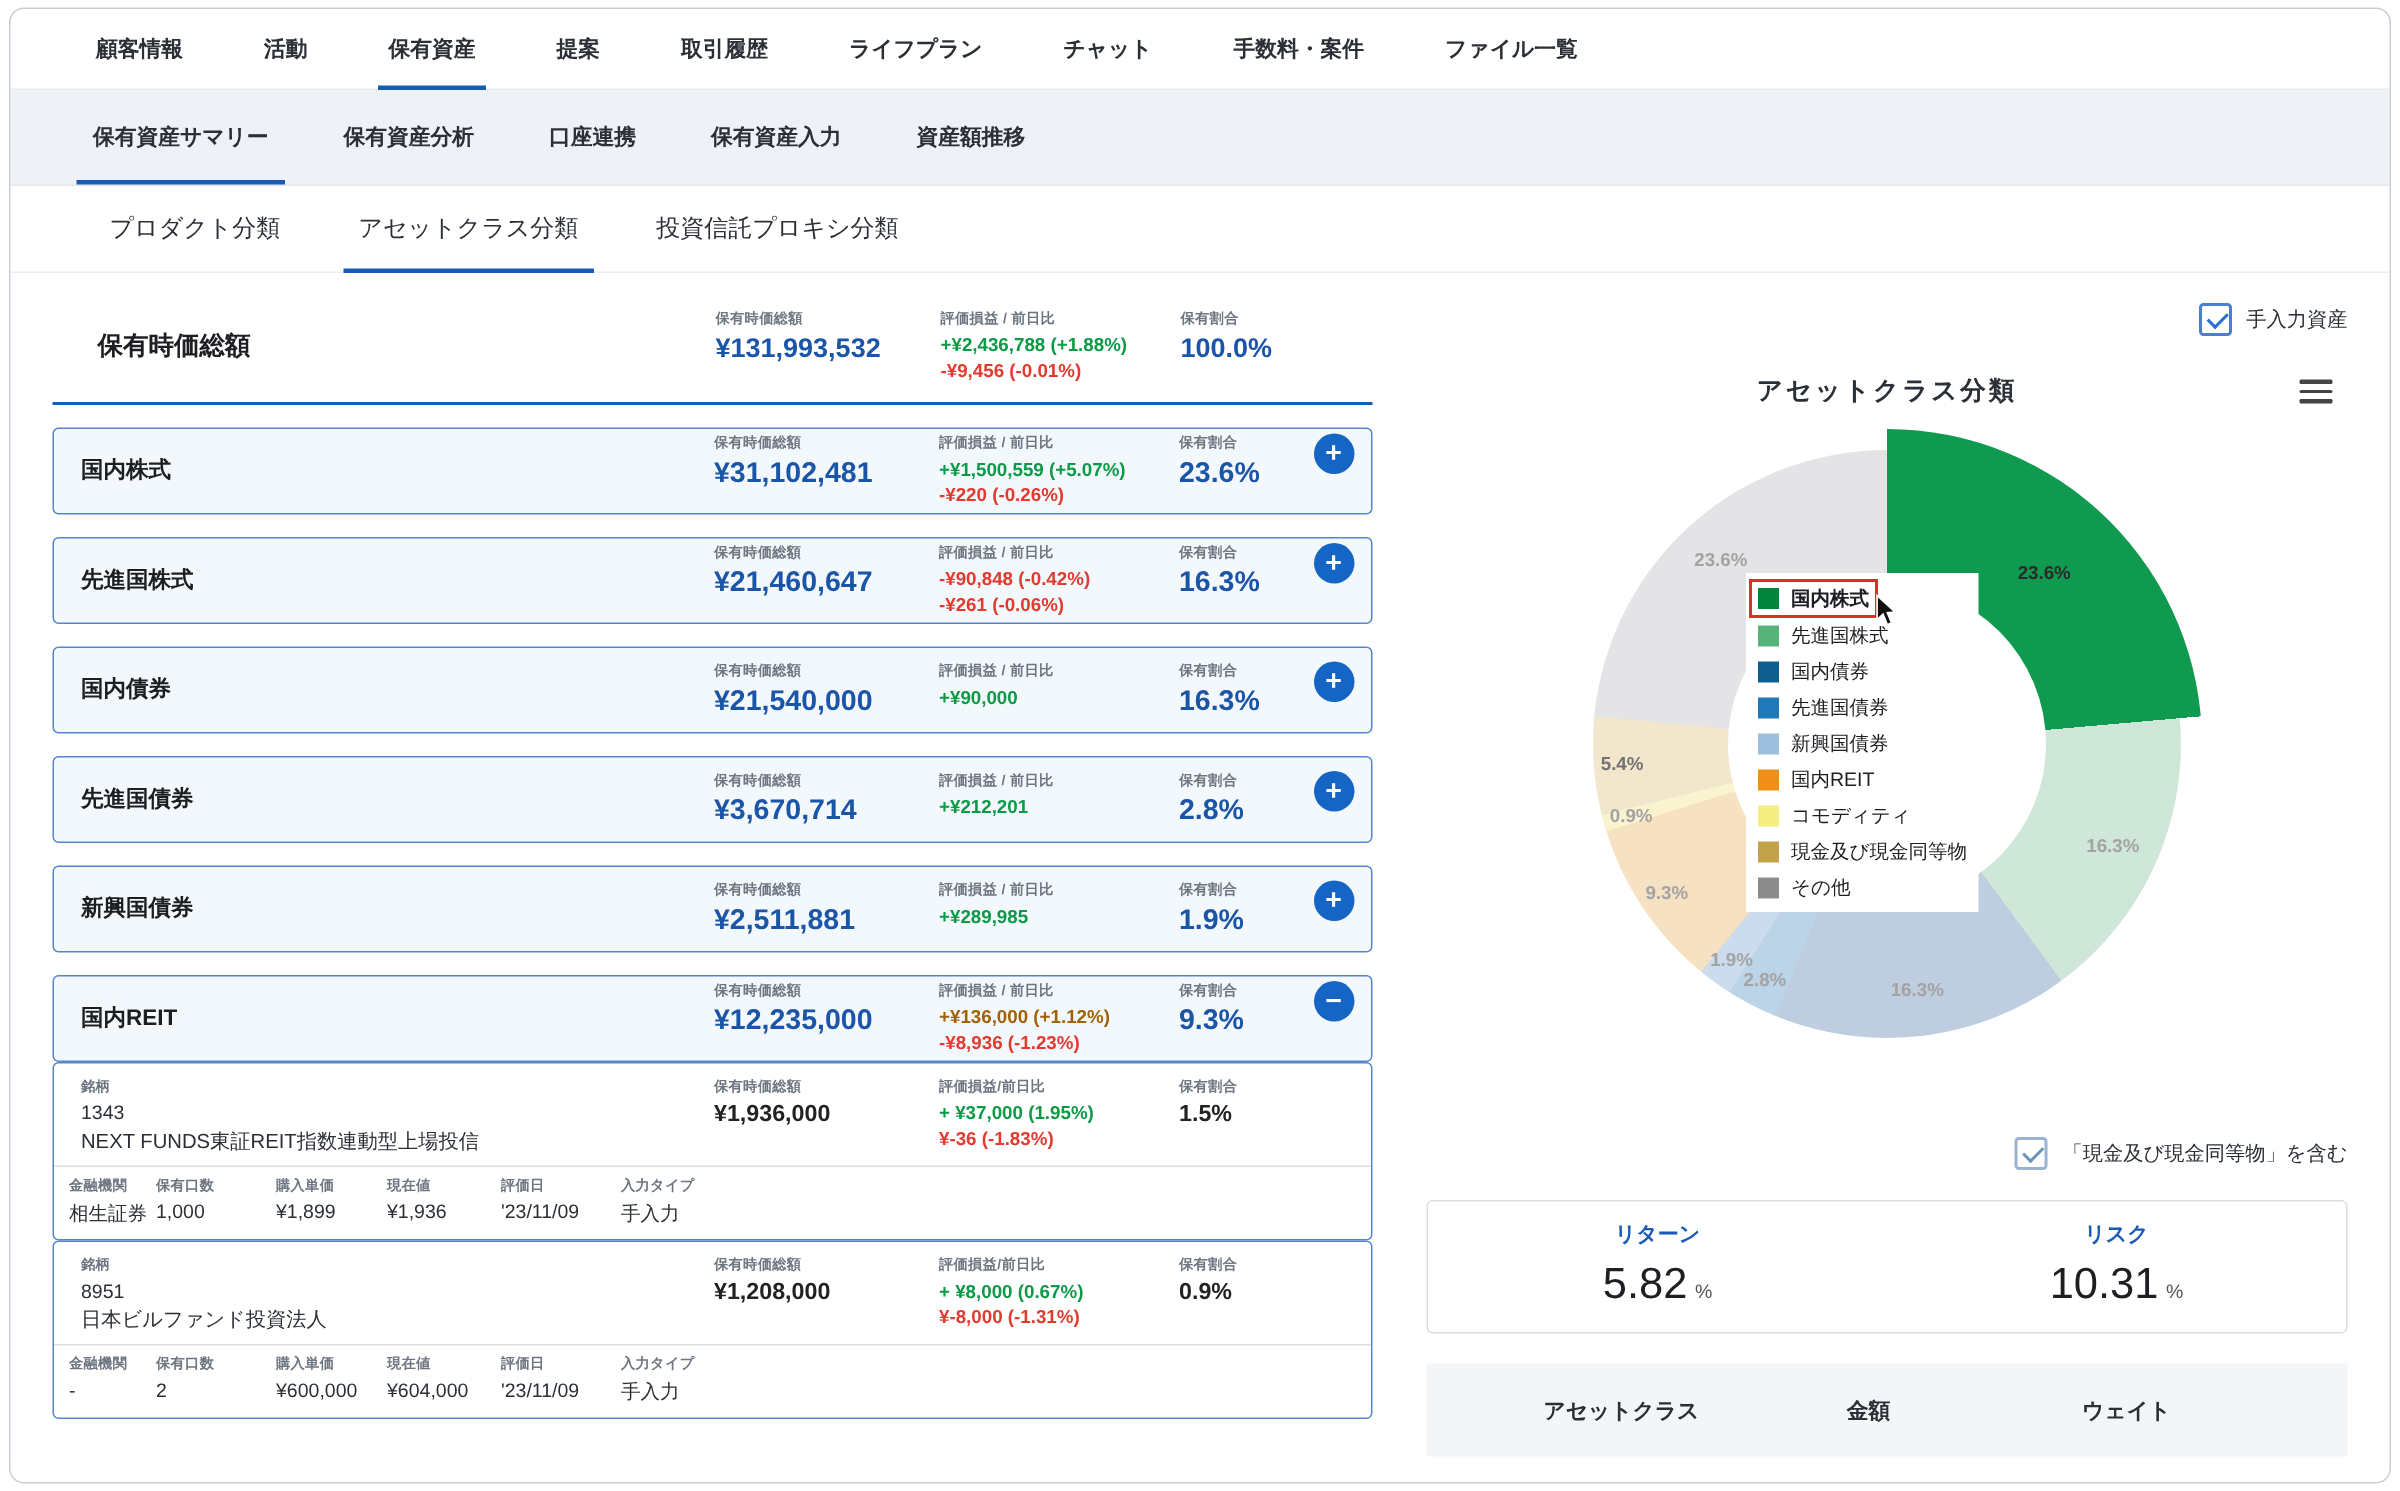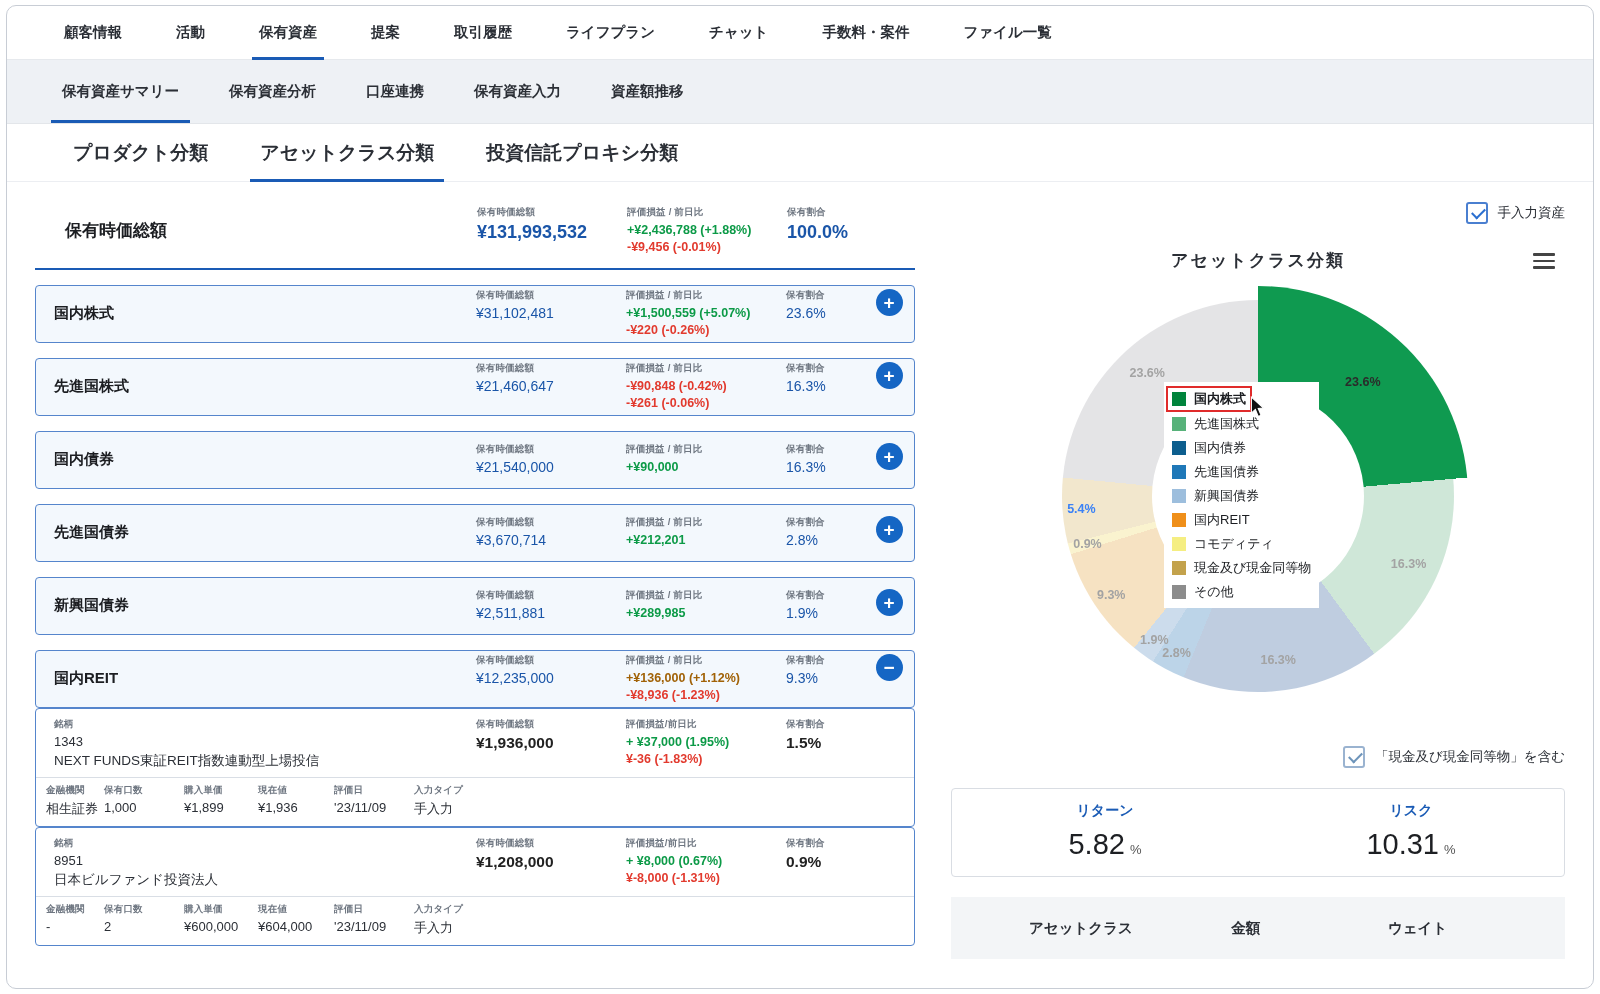--- a/index.html
+++ b/index.html
@@ -7,35 +7,35 @@
 body{font-family:"Liberation Sans","DejaVu Sans",sans-serif;color:#333}
 .page{width:1588px;height:984px;margin:5px auto;border:1px solid #c8cdd5;border-radius:10px;overflow:hidden;background:#fff}
 
 .nav{display:flex;align-items:center;height:54px;border-bottom:1px solid #e6e9ed;padding:0 30px}
 .nav .tab{padding:0 27px;font-size:14.5px;font-weight:700;color:#2b2f36;height:100%;display:flex;align-items:center;position:relative;cursor:pointer;white-space:nowrap}
 .nav .tab.active::after{content:"";position:absolute;left:20px;right:20px;bottom:-1px;height:3px;background:#1a5bb5}
 .subnav{display:flex;align-items:center;height:64px;background:#eef1f5;padding:0 30px;border-bottom:1px solid #e3e6ea}
 .subnav .tab{padding:0 25px;font-size:14.5px;font-weight:700;color:#2b2f36;height:100%;display:flex;align-items:center;position:relative;cursor:pointer;white-space:nowrap}
 .subnav .tab.active::after{content:"";position:absolute;left:14px;right:14px;bottom:0;height:3px;background:#1a5bb5}
 .classnav{display:flex;align-items:center;height:58px;background:#fff;padding:0 40px;border-bottom:1px solid #eceef2}
-.classnav .tab{padding:0 26px;font-size:19px;font-weight:700;color:#2b2f36;height:100%;display:flex;align-items:center;position:relative;cursor:pointer;white-space:nowrap}
+.classnav .tab{padding:0 26px;font-size:16px;font-weight:400;color:#2b2f36;height:100%;display:flex;align-items:center;position:relative;cursor:pointer;white-space:nowrap}
 .classnav .tab.active::after{content:"";position:absolute;left:16px;right:16px;bottom:-1px;height:3px;background:#1a5bb5}
 
 .content{display:flex;padding:18px 28px 0 28px;gap:36px}
 .left{width:880px;flex:none}
 .right{flex:1;min-width:0;position:relative}
 
 .cols{display:flex;align-items:flex-start}
 .col-v{width:150px}
 .col-p{width:160px}
 .col-r{width:78px}
 .col-sp{width:50px}
 .mini{font-size:9.5px;font-weight:700;color:#6e7681;letter-spacing:.2px;margin-bottom:3px;white-space:nowrap}
 .big-blue{font-size:18px;font-weight:700;color:#1a55a8;white-space:nowrap}
-.val-blue{font-size:14px;font-weight:400;color:#1a55a8;white-space:nowrap}
+.val-blue{font-size:19px;font-weight:700;color:#1a55a8;white-space:nowrap}
 .val-dark{font-size:15.5px;font-weight:700;color:#222;white-space:nowrap}
 .pl-line{font-size:12.5px;font-weight:700;line-height:1.35;white-space:nowrap}
 
 .summary{display:flex;align-items:center;border-bottom:2px solid #1a5bb5;padding:6px 0 12px 30px}
 .sum-title{flex:1;font-size:17px;font-weight:700;color:#1c1e22}
 
 .card{display:flex;align-items:center;border:1.5px solid #5585cc;background:#f3f8fd;border-radius:4px;margin-top:15px;height:58px;padding:0 0 0 18px}
 .card .name{flex:1;font-size:15px;font-weight:700;color:#1c1e22}
 .plusbtn{width:27px;height:27px;border-radius:50%;background:#1566c4;color:#fff;font-size:19px;font-weight:700;display:flex;align-items:center;justify-content:center;cursor:pointer;line-height:1}
 .btncell{width:50px;display:flex;justify-content:center}
@@ -69,21 +69,21 @@
 #donut-labels{position:absolute;left:0;top:0;width:420px;height:420px;pointer-events:none}
 .seg-label{position:absolute;transform:translate(-50%,-50%);font-size:12.5px;font-weight:600;white-space:nowrap}
 .legend{position:absolute;left:116px;top:96px;background:#fff;padding:4px 8px;z-index:5}
 .legend-item{display:flex;align-items:center;height:24px;cursor:pointer;position:relative}
 .swatch{width:14px;height:14px;margin-right:8px;flex:none}
 .legend-label{font-size:13px;color:#1c1e22;white-space:nowrap}
 .legend-item.hl{border:2px solid #e02b2b;padding:0 4px;margin-left:-6px;height:26px;width:max-content}
 .legend-item.hl .legend-label{font-weight:700}
 .cursor-arrow{position:absolute;right:-16px;top:8px;z-index:6}
 
-.include-row{margin-top:20px}
+.include-row{margin-top:32px}
 .rr-box{margin-top:18px;border:1px solid #d9dde3;border-radius:4px;background:#fff;display:flex;padding:13px 0 15px 0}
 .rr-cell{flex:1;text-align:center}
 .rr-label{font-size:14px;font-weight:700;color:#1a5bb5;margin-bottom:8px}
 .rr-value{font-size:29px;color:#1d1f23}
 .rr-pct{font-size:13px;color:#555;margin-left:5px}
 .tbl-head{margin-top:20px;background:#f3f5f7;height:62px;display:flex;align-items:center;font-size:14.5px;font-weight:700;color:#2b2f36}
 .th1{flex:0 0 34%;padding-left:78px}
 .th2{flex:0 0 28%;text-align:center}
 .th3{flex:0 0 28%;text-align:center}
 </style>
@@ -403,21 +403,21 @@
         <div id="donut-hl" style="background: conic-gradient(rgb(15, 154, 80) 0deg, rgb(15, 154, 80) 84.96deg, transparent 84.96deg, transparent 360deg);"></div>
         <div class="donut-hole"></div>
         <div id="donut-labels">
             <div class="seg-label" style="left: 314.825px; top: 95.5232px; color: rgb(43, 43, 43); font-weight: 700;">23.6%</div>
             <div class="seg-label" style="left: 360.536px; top: 277.97px; color: rgb(163, 163, 163);">16.3%</div>
             <div class="seg-label" style="left: 230.186px; top: 373.932px; color: rgb(163, 163, 163);">16.3%</div>
             <div class="seg-label" style="left: 128.604px; top: 367.298px; color: rgb(163, 163, 163);">2.8%</div>
             <div class="seg-label" style="left: 106.348px; top: 353.611px; color: rgb(163, 163, 163);">1.9%</div>
             <div class="seg-label" style="left: 63.2037px; top: 309.09px; color: rgb(163, 163, 163);">9.3%</div>
             <div class="seg-label" style="left: 39.4642px; top: 257.807px; color: rgb(163, 163, 163);">0.9%</div>
-            <div class="seg-label" style="left: 33.3932px; top: 223.341px; color: #3b82f6;">5.4%</div>
+            <div class="seg-label" style="left: 33.3932px; top: 223.341px; color: #737373;">5.4%</div>
             <div class="seg-label" style="left: 99.2229px; top: 87.4865px; color: rgb(163, 163, 163);">23.6%</div>
           </div>
 
         <div class="legend">
           <div class="legend-item hl">
             <span class="swatch" style="background: rgb(0, 132, 60);"></span>
             <span class="legend-label">国内株式</span>
             <svg class="cursor-arrow" width="16" height="22" viewBox="0 0 14 20">
                 <path d="M1 1 L1 15.5 L4.6 12.2 L7.2 18.6 L9.8 17.5 L7.2 11.3 L12 11 Z" fill="#111" stroke="#fff" stroke-width="1"></path>
               </svg>

